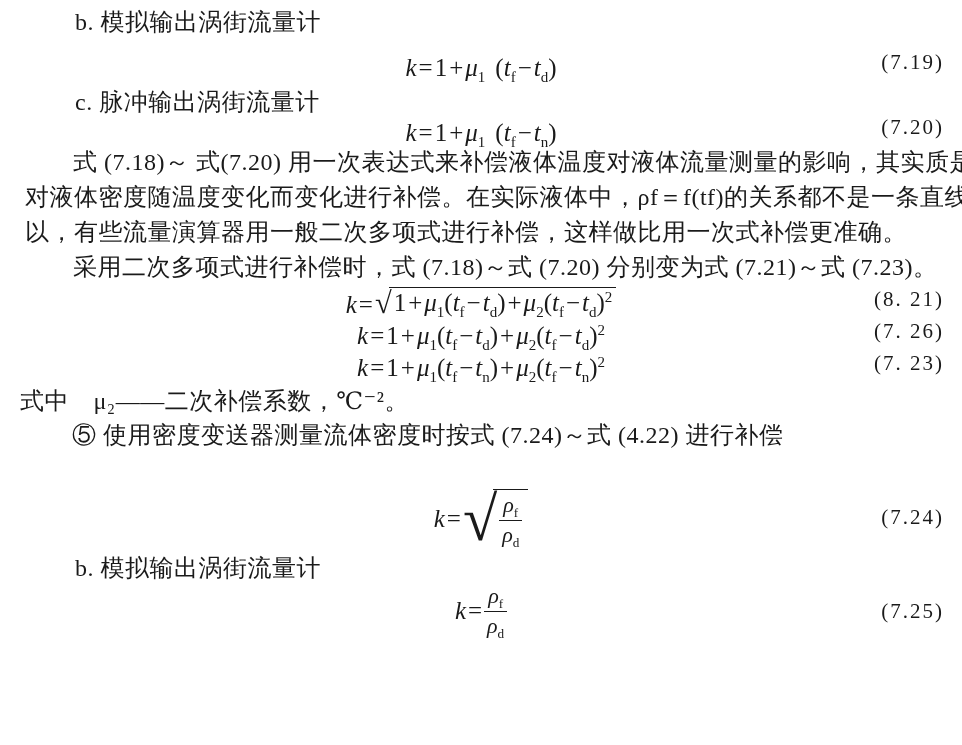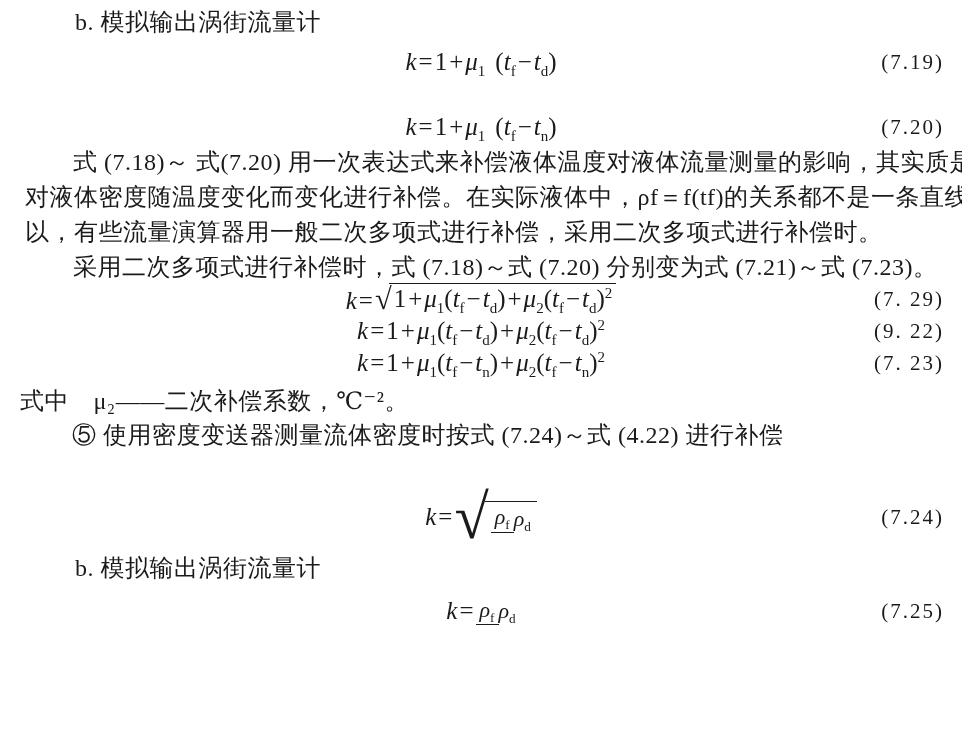--- a/index.html
+++ b/index.html
@@ -20,21 +20,21 @@
   .para-line{
     position:absolute;
     font-size:24px;
     letter-spacing:0.5px;
     white-space:nowrap;
   }
   .eq-row{
     position:absolute;
     left:0;width:962px;
     display:flex;
-    align-items:center;
+    align-items:flex-end;
     justify-content:center;
   }
   .eq{
     font-size:25px;
     white-space:nowrap;
   }
   .eq.baseline{display:inline-block;}
   .eq.center{display:inline-flex;align-items:center;}
   .eq .mi{font-style:italic;}
   .eq .mo{padding:0 2px;font-style:normal;}
@@ -43,21 +43,21 @@
   .eq sup{font-size:0.6em;font-style:normal;line-height:0;}
   .eq .msub .b{font-style:italic;}
   .eq .spacer{display:inline-block;width:10px;}
   .sqrt{display:inline-flex;align-items:flex-end;}
   .sqrt .rad{font-size:1.22em;line-height:0.92;margin-right:-3px;}
   .sqrt .radicand{border-top:1.7px solid #1a1a1a;padding:1px 4px 0 5px;}
   .sqrt.tall{align-items:center;}
   .sqrt.tall .rad{font-size:2.5em;line-height:0.8;margin-right:-4px;align-self:stretch;display:flex;align-items:center;}
   .sqrt.tall .radicand{display:inline-flex;align-items:center;padding:2px 6px 0 6px;}
   .frac{
-    display:inline-flex;flex-direction:row;align-items:center;
+    display:inline-flex;flex-direction:column;align-items:center;
     vertical-align:middle;font-size:0.88em;line-height:1.2;
   }
   .frac .fnum{border-bottom:1.7px solid #1a1a1a;padding:0 4px 1px;}
   .frac .fden{padding-top:1px;}
   .eq-num{
     position:absolute;
     right:18px;top:50%;
     transform:translateY(-50%);
     font-size:21px;
     letter-spacing:2px;
@@ -70,43 +70,44 @@
 
 <div class="page">
 
   <div class="line" style="top:6px;left:75px">b. 模拟输出涡街流量计</div>
 
   <div class="eq-row" style="top:42px;height:40px">
     <span class="eq baseline"><span class="mi">k</span><span class="mo">=</span><span class="mn">1</span><span class="mo">+</span><span class="msub"><span class="b">μ</span><sub>1</sub></span><span class="spacer"></span><span class="mn">(</span><span class="msub"><span class="b">t</span><sub>f</sub></span><span class="mo">−</span><span class="msub"><span class="b">t</span><sub>d</sub></span><span class="mn">)</span></span>
     <span class="eq-num">(7.19)</span>
   </div>
 
+  <div class="line" style="top:86px;left:75px">c. 脉冲输出涡街流量计</div>
 
   <div class="eq-row" style="top:107px;height:40px">
     <span class="eq baseline"><span class="mi">k</span><span class="mo">=</span><span class="mn">1</span><span class="mo">+</span><span class="msub"><span class="b">μ</span><sub>1</sub></span><span class="spacer"></span><span class="mn">(</span><span class="msub"><span class="b">t</span><sub>f</sub></span><span class="mo">−</span><span class="msub"><span class="b">t</span><sub>n</sub></span><span class="mn">)</span></span>
     <span class="eq-num">(7.20)</span>
   </div>
 
   <div class="para-line" style="top:146px;left:73px">式 (7.18)～ 式(7.20) 用一次表达式来补偿液体温度对液体流量测量的影响，其实质是</div>
   <div class="para-line" style="top:181px;left:25px">对液体密度随温度变化而变化进行补偿。在实际液体中，ρf＝f(tf)的关系都不是一条直线，所</div>
-  <div class="para-line" style="top:216px;left:25px">以，有些流量演算器用一般二次多项式进行补偿，采用二次多项式进行补偿时。</div>
+  <div class="para-line" style="top:216px;left:25px">以，有些流量演算器用一般二次多项式进行补偿，这样做比用一次式补偿更准确。</div>
 
   <div class="para-line" style="top:251px;left:73px">采用二次多项式进行补偿时，式 (7.18)～式 (7.20) 分别变为式 (7.21)～式 (7.23)。</div>
 
   <div class="eq-row" style="top:279px;height:40px">
     <span class="eq baseline"><span class="mi">k</span><span class="mo">=</span><span class="sqrt">
           <span class="rad">√</span>
           <span class="radicand"><span class="mn">1</span><span class="mo">+</span><span class="msub"><span class="b">μ</span><sub>1</sub></span><span class="mn">(</span><span class="msub"><span class="b">t</span><sub>f</sub></span><span class="mo">−</span><span class="msub"><span class="b">t</span><sub>d</sub></span><span class="mn">)</span><span class="mo">+</span><span class="msub"><span class="b">μ</span><sub>2</sub></span><span class="mn">(</span><span class="msub"><span class="b">t</span><sub>f</sub></span><span class="mo">−</span><span class="msub"><span class="b">t</span><sub>d</sub></span><span class="mn">)</span><span><sup>2</sup></span></span>
         </span></span>
-    <span class="eq-num">(7. 29)</span>
+    <span class="eq-num">(8. 21)</span>
   </div>
 
   <div class="eq-row" style="top:312px;height:38px">
     <span class="eq baseline"><span class="mi">k</span><span class="mo">=</span><span class="mn">1</span><span class="mo">+</span><span class="msub"><span class="b">μ</span><sub>1</sub></span><span class="mn">(</span><span class="msub"><span class="b">t</span><sub>f</sub></span><span class="mo">−</span><span class="msub"><span class="b">t</span><sub>d</sub></span><span class="mn">)</span><span class="mo">+</span><span class="msub"><span class="b">μ</span><sub>2</sub></span><span class="mn">(</span><span class="msub"><span class="b">t</span><sub>f</sub></span><span class="mo">−</span><span class="msub"><span class="b">t</span><sub>d</sub></span><span class="mn">)</span><span><sup>2</sup></span></span>
-    <span class="eq-num">(9. 22)</span>
+    <span class="eq-num">(7. 26)</span>
   </div>
 
   <div class="eq-row" style="top:344px;height:38px">
     <span class="eq baseline"><span class="mi">k</span><span class="mo">=</span><span class="mn">1</span><span class="mo">+</span><span class="msub"><span class="b">μ</span><sub>1</sub></span><span class="mn">(</span><span class="msub"><span class="b">t</span><sub>f</sub></span><span class="mo">−</span><span class="msub"><span class="b">t</span><sub>n</sub></span><span class="mn">)</span><span class="mo">+</span><span class="msub"><span class="b">μ</span><sub>2</sub></span><span class="mn">(</span><span class="msub"><span class="b">t</span><sub>f</sub></span><span class="mo">−</span><span class="msub"><span class="b">t</span><sub>n</sub></span><span class="mn">)</span><span><sup>2</sup></span></span>
     <span class="eq-num">(7. 23)</span>
   </div>
 
   <div class="line" style="top:385px;left:20px">式中　μ₂——二次补偿系数，℃⁻²。</div>
 
   <div class="line" style="top:419px;left:72px">⑤ 使用密度变送器测量流体密度时按式 (7.24)～式 (4.22) 进行补偿</div>

